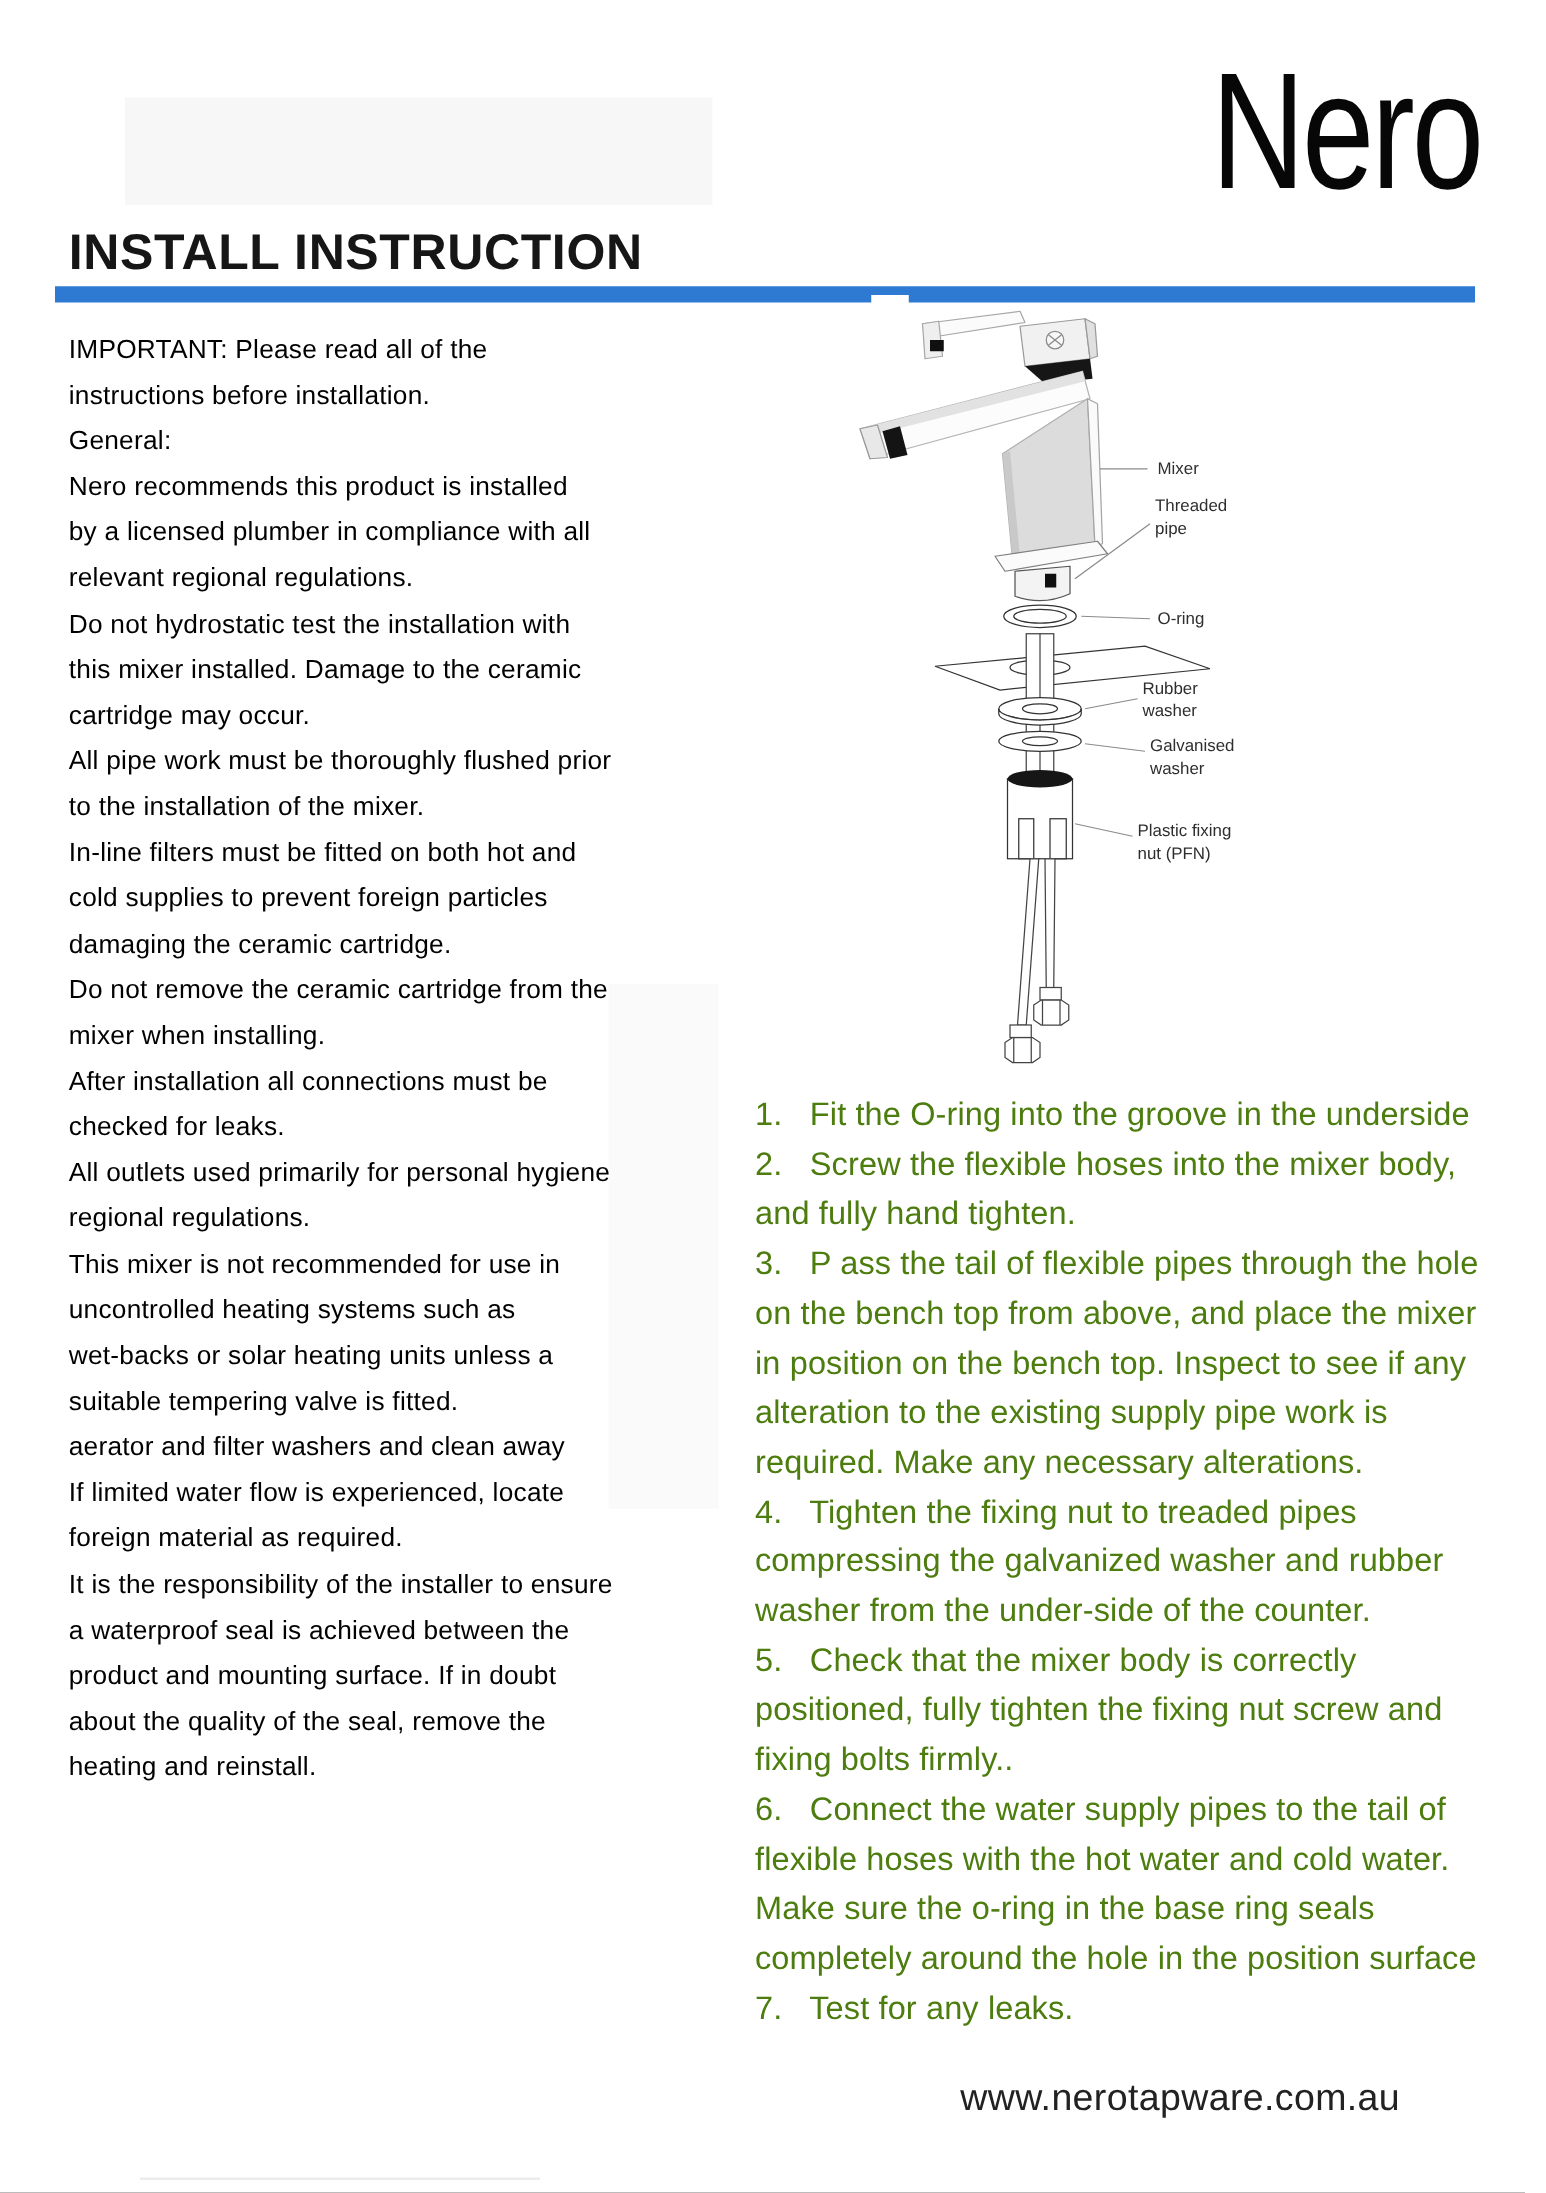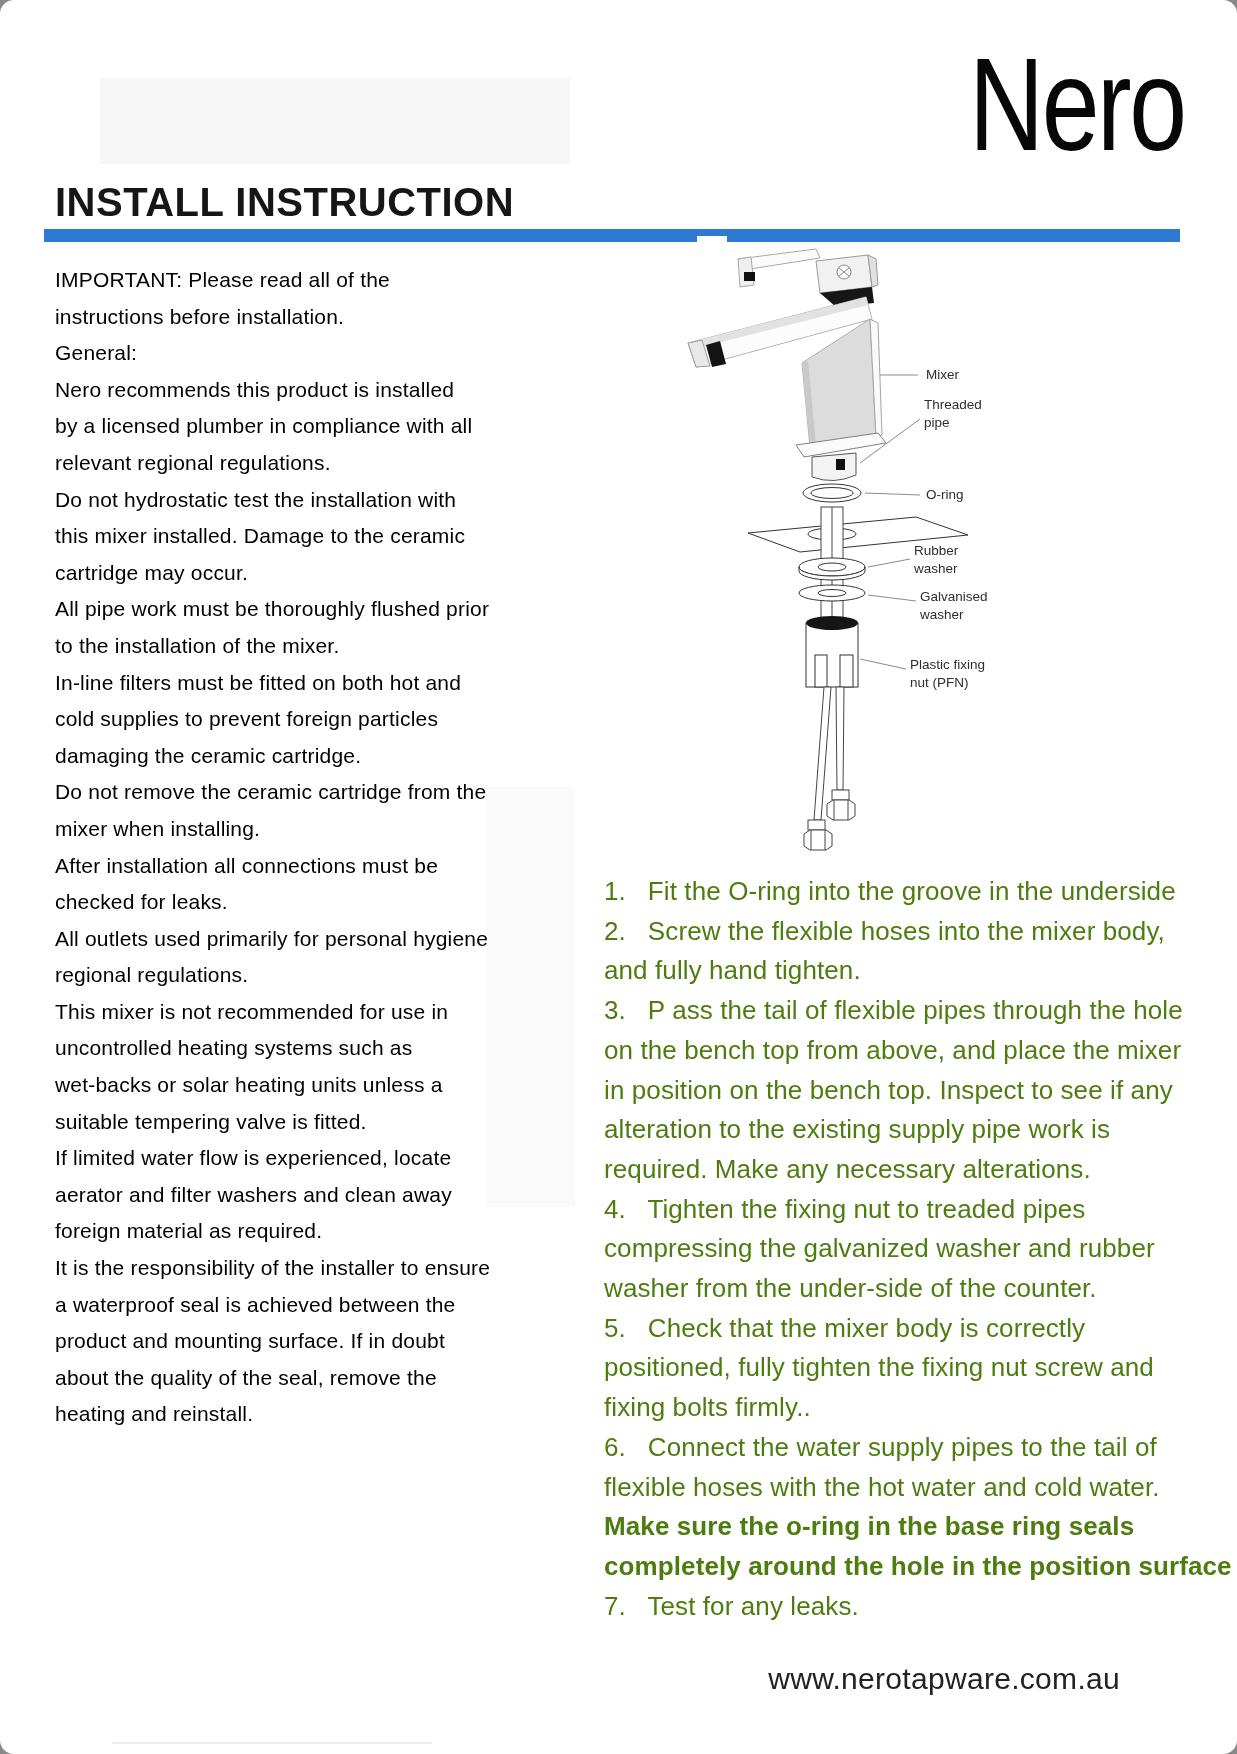--- a/index.html
+++ b/index.html
@@ -4,21 +4,20 @@
 <style>
   html,body{margin:0;padding:0;background:#888;}
   #page{
     position:relative;
     width:1237px;height:1754px;
     background:#ffffff;
     font-family:"Liberation Sans","DejaVu Sans",sans-serif;
     color:#1c1c1c;
     overflow:hidden;
     margin:0 auto;
-    border-radius:14px;
   }
   .abs{position:absolute;}
   
   .artifact-a{left:100px;top:78px;width:470px;height:86px;background:#f7f7f7;}
   .artifact-b{left:487px;top:787px;width:88px;height:420px;background:#fafafa;}
   .artifact-line{left:112px;top:1742px;width:320px;height:2px;background:#ececec;}
   
   #logo{
     right:52px;top:38px;
     font-size:130px;font-weight:400;letter-spacing:-3px;
@@ -41,21 +40,21 @@
     color:#000000;
   }
   .tline{white-space:nowrap;}
   
   #steps{
     left:604px;top:872px;width:500px;
     font-size:26px;line-height:39.7px;letter-spacing:0.1px;
     color:#4d7c0f;
   }
   .sline{white-space:nowrap;}
-  .bold-line{font-weight:700;text-align:center;}
+  .bold-line{font-weight:400;}
   
   #website{
     right:117px;top:1662px;
     font-size:30px;color:#222;letter-spacing:0.3px;
   }
   
   #diagram{left:620px;top:245px;}
   #diagram text{
     font-family:"Liberation Sans","DejaVu Sans",sans-serif;
     font-size:13.5px;fill:#2e2e2e;
@@ -96,22 +95,22 @@
       <div class="tline">Do not remove the ceramic cartridge from the</div>
       <div class="tline">mixer when installing.</div>
       <div class="tline">After installation all connections must be</div>
       <div class="tline">checked for leaks.</div>
       <div class="tline">All outlets used primarily for personal hygiene</div>
       <div class="tline">regional regulations.</div>
       <div class="tline">This mixer is not recommended for use in</div>
       <div class="tline">uncontrolled heating systems such as</div>
       <div class="tline">wet-backs or solar heating units unless a</div>
       <div class="tline">suitable tempering valve is fitted.</div>
+      <div class="tline">aerator and filter washers and clean away</div>
       <div class="tline">If limited water flow is experienced, locate</div>
-      <div class="tline">aerator and filter washers and clean away</div>
       <div class="tline">foreign material as required.</div>
       <div class="tline">It is the responsibility of the installer to ensure</div>
       <div class="tline">a waterproof seal is achieved between the</div>
       <div class="tline">product and mounting surface. If in doubt</div>
       <div class="tline">about the quality of the seal, remove the</div>
       <div class="tline">heating and reinstall.</div>
     </div>
 
   <svg id="diagram" class="abs" width="500" height="625" viewBox="0 0 500 625">
 

